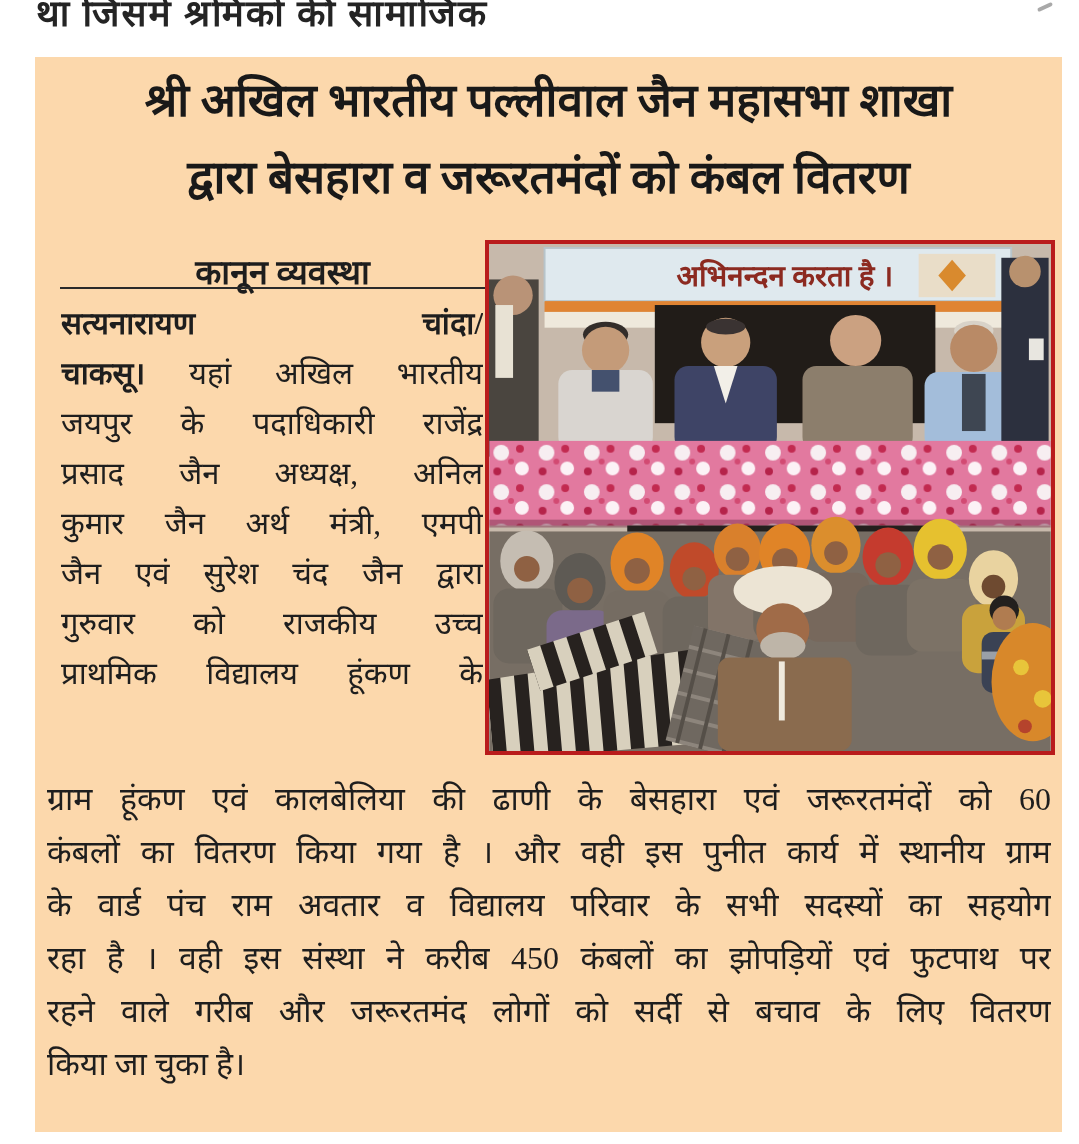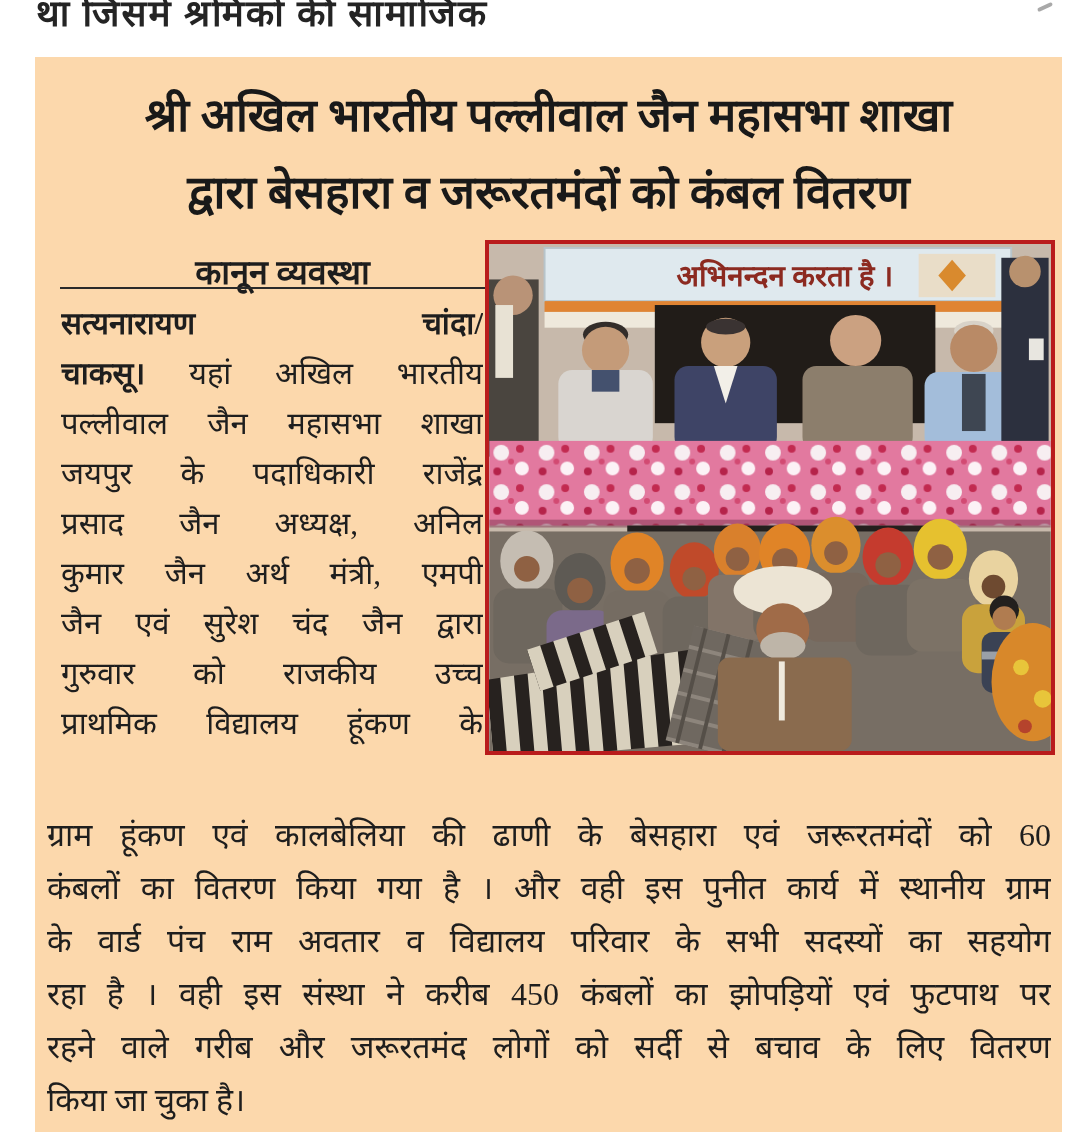--- a/index.html
+++ b/index.html
@@ -9,36 +9,36 @@
   }
   
   .top-strip { position:absolute; top:0; left:36px; width:700px; height:40px; overflow:hidden; }
   .top-strip .t { margin-top:-14px; font-size:37px; font-weight:bold; color:#242424; letter-spacing:2px; }
   .top-right-mark { position:absolute; top:5px; right:14px; width:16px; height:4px;
     background:#a9a9a9; border-radius:2px; transform:rotate(-25deg); }
 
   
   .article { position:absolute; left:35px; top:57px; width:1027px; height:1075px; background:#fcd8ac; }
 
-  .headline { text-align:center; font-weight:bold; font-size:46px; line-height:77px; padding-top:20px; color:#191919; }
+  .headline { text-align:center; font-weight:bold; font-size:46px; line-height:77px; padding-top:5px; color:#191919; }
 
   .kicker { position:absolute; top:170px; left:25px; width:445px; text-align:center;
     font-size:34px; font-weight:bold; color:#1d1d1d;margin-top:21px; }
   .kicker-underline { position:absolute; top:230px; left:25px; width:448px; height:2px; background:#2a2a2a; }
 
   .left-col { position:absolute; top:242px; left:26px; width:422px; font-size:31px; color:#1e1e1e; }
   .left-col .line { height:50px; line-height:50px; text-align:justify; text-align-last:justify; overflow:hidden; }
   .left-col .line .b { font-weight:bold; }
   .left-col .line.lead { font-weight:bold; }
 
   .photo-frame { position:absolute; left:450px; top:183px; width:570px; height:515px;
     border:4px solid #b91c1c; box-sizing:border-box; background:#c7b9ab; }
   .photo-frame svg { display:block; width:100%; height:100%; }
 
-  .bottom-para { position:absolute; top:752px; left:12px; width:1004px; font-size:32px; color:#1e1e1e; }
+  .bottom-para { position:absolute; top:716px; left:12px; width:1004px; font-size:32px; color:#1e1e1e; }
   .bottom-para .pline { height:53px; line-height:53px; text-align:justify; text-align-last:justify; overflow:hidden; }
   .bottom-para .pline.last { text-align-last:left; }
 
   .banner-text { font-family:"Liberation Serif","DejaVu Serif",serif; font-weight:bold; }
 </style>
 </head>
 <body>
 
 <div class="page">
 
@@ -53,21 +53,20 @@
       <div>श्री अखिल भारतीय पल्लीवाल जैन महासभा शाखा</div>
       <div>द्वारा बेसहारा व जरूरतमंदों को कंबल वितरण</div>
     </div>
 
     <div class="kicker">कानून व्यवस्था</div>
     <div class="kicker-underline"></div>
 
     <div class="left-col">
       <div class="line lead"><span class="b">सत्यनारायण</span> <span>चांदा/</span></div>
       <div class="line"><span class="b">चाकसू।</span> <span>यहां अखिल भारतीय</span></div>
-      <div class="line"><span class="b"></span> <span>पल्लीवाल जैन महासभा शाखा</span></div>
       <div class="line"><span class="b"></span> <span>जयपुर के पदाधिकारी राजेंद्र</span></div>
       <div class="line"><span class="b"></span> <span>प्रसाद जैन अध्यक्ष, अनिल</span></div>
       <div class="line"><span class="b"></span> <span>कुमार जैन अर्थ मंत्री, एमपी</span></div>
       <div class="line"><span class="b"></span> <span>जैन एवं सुरेश चंद जैन द्वारा</span></div>
       <div class="line"><span class="b"></span> <span>गुरुवार को राजकीय उच्च</span></div>
       <div class="line"><span class="b"></span> <span>प्राथमिक विद्यालय हूंकण के</span></div>
     </div>
 
     <div class="photo-frame">
       <svg viewBox="0 0 570 515" aria-hidden="true">

